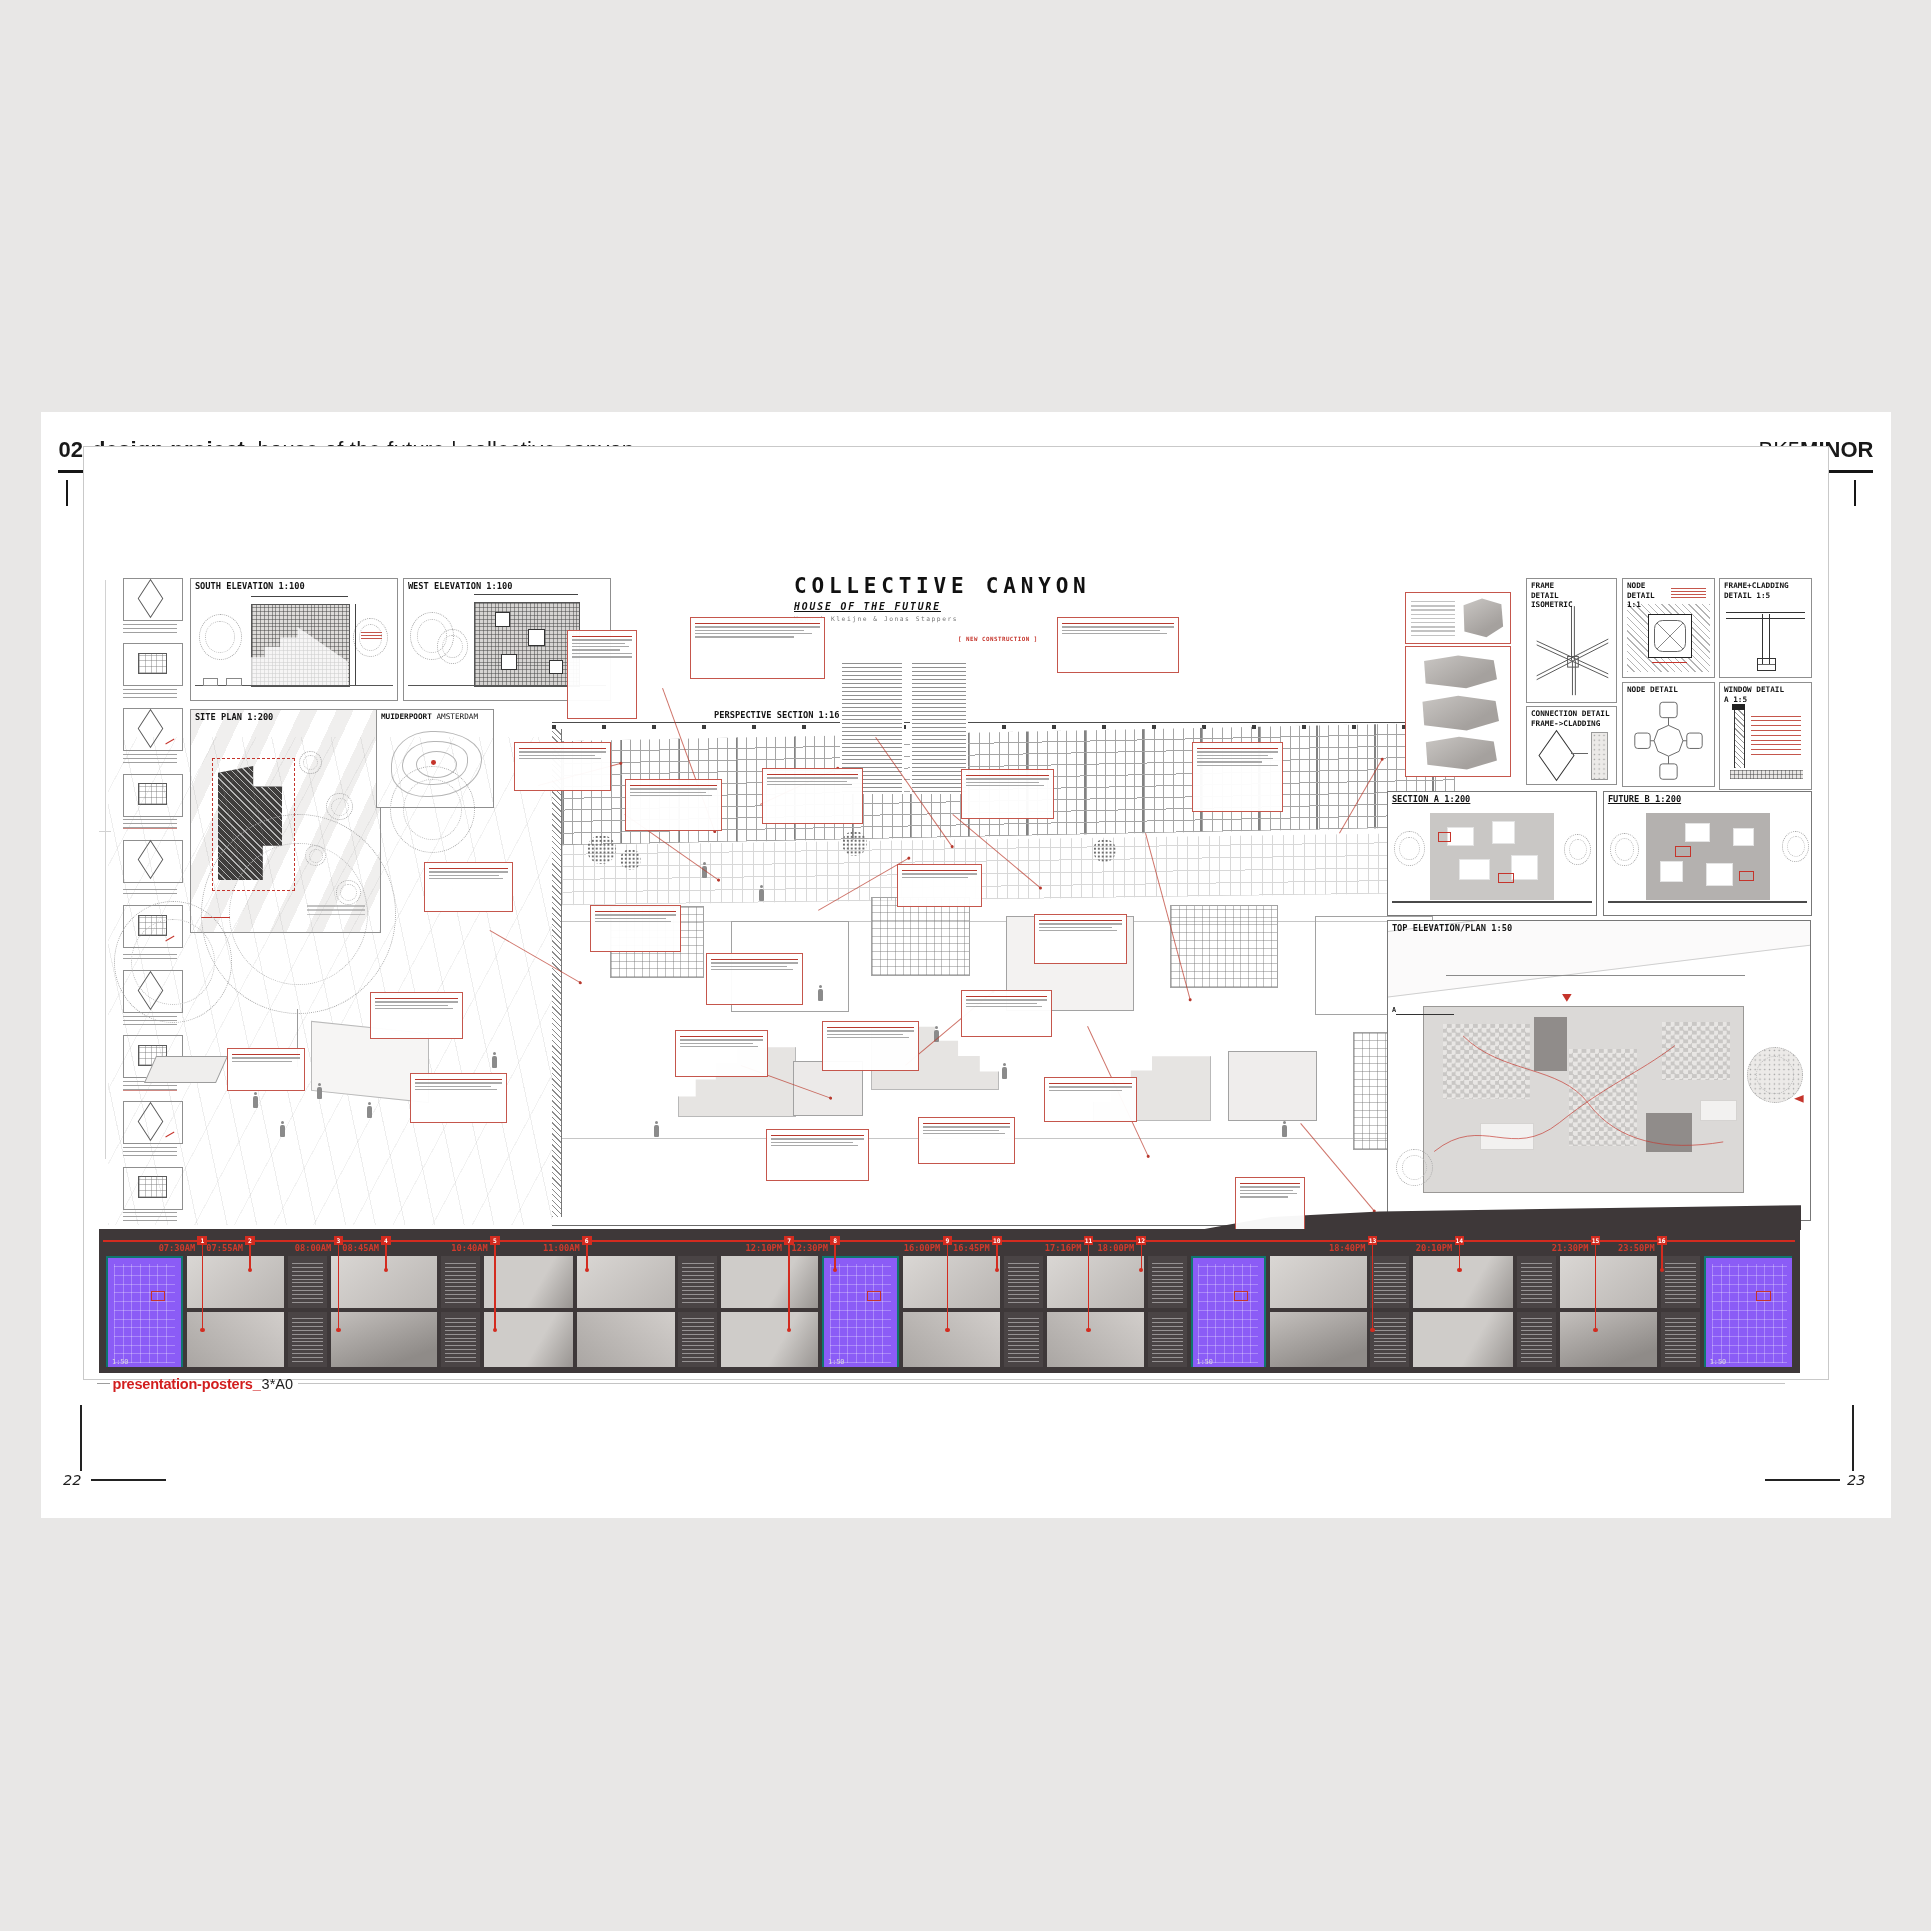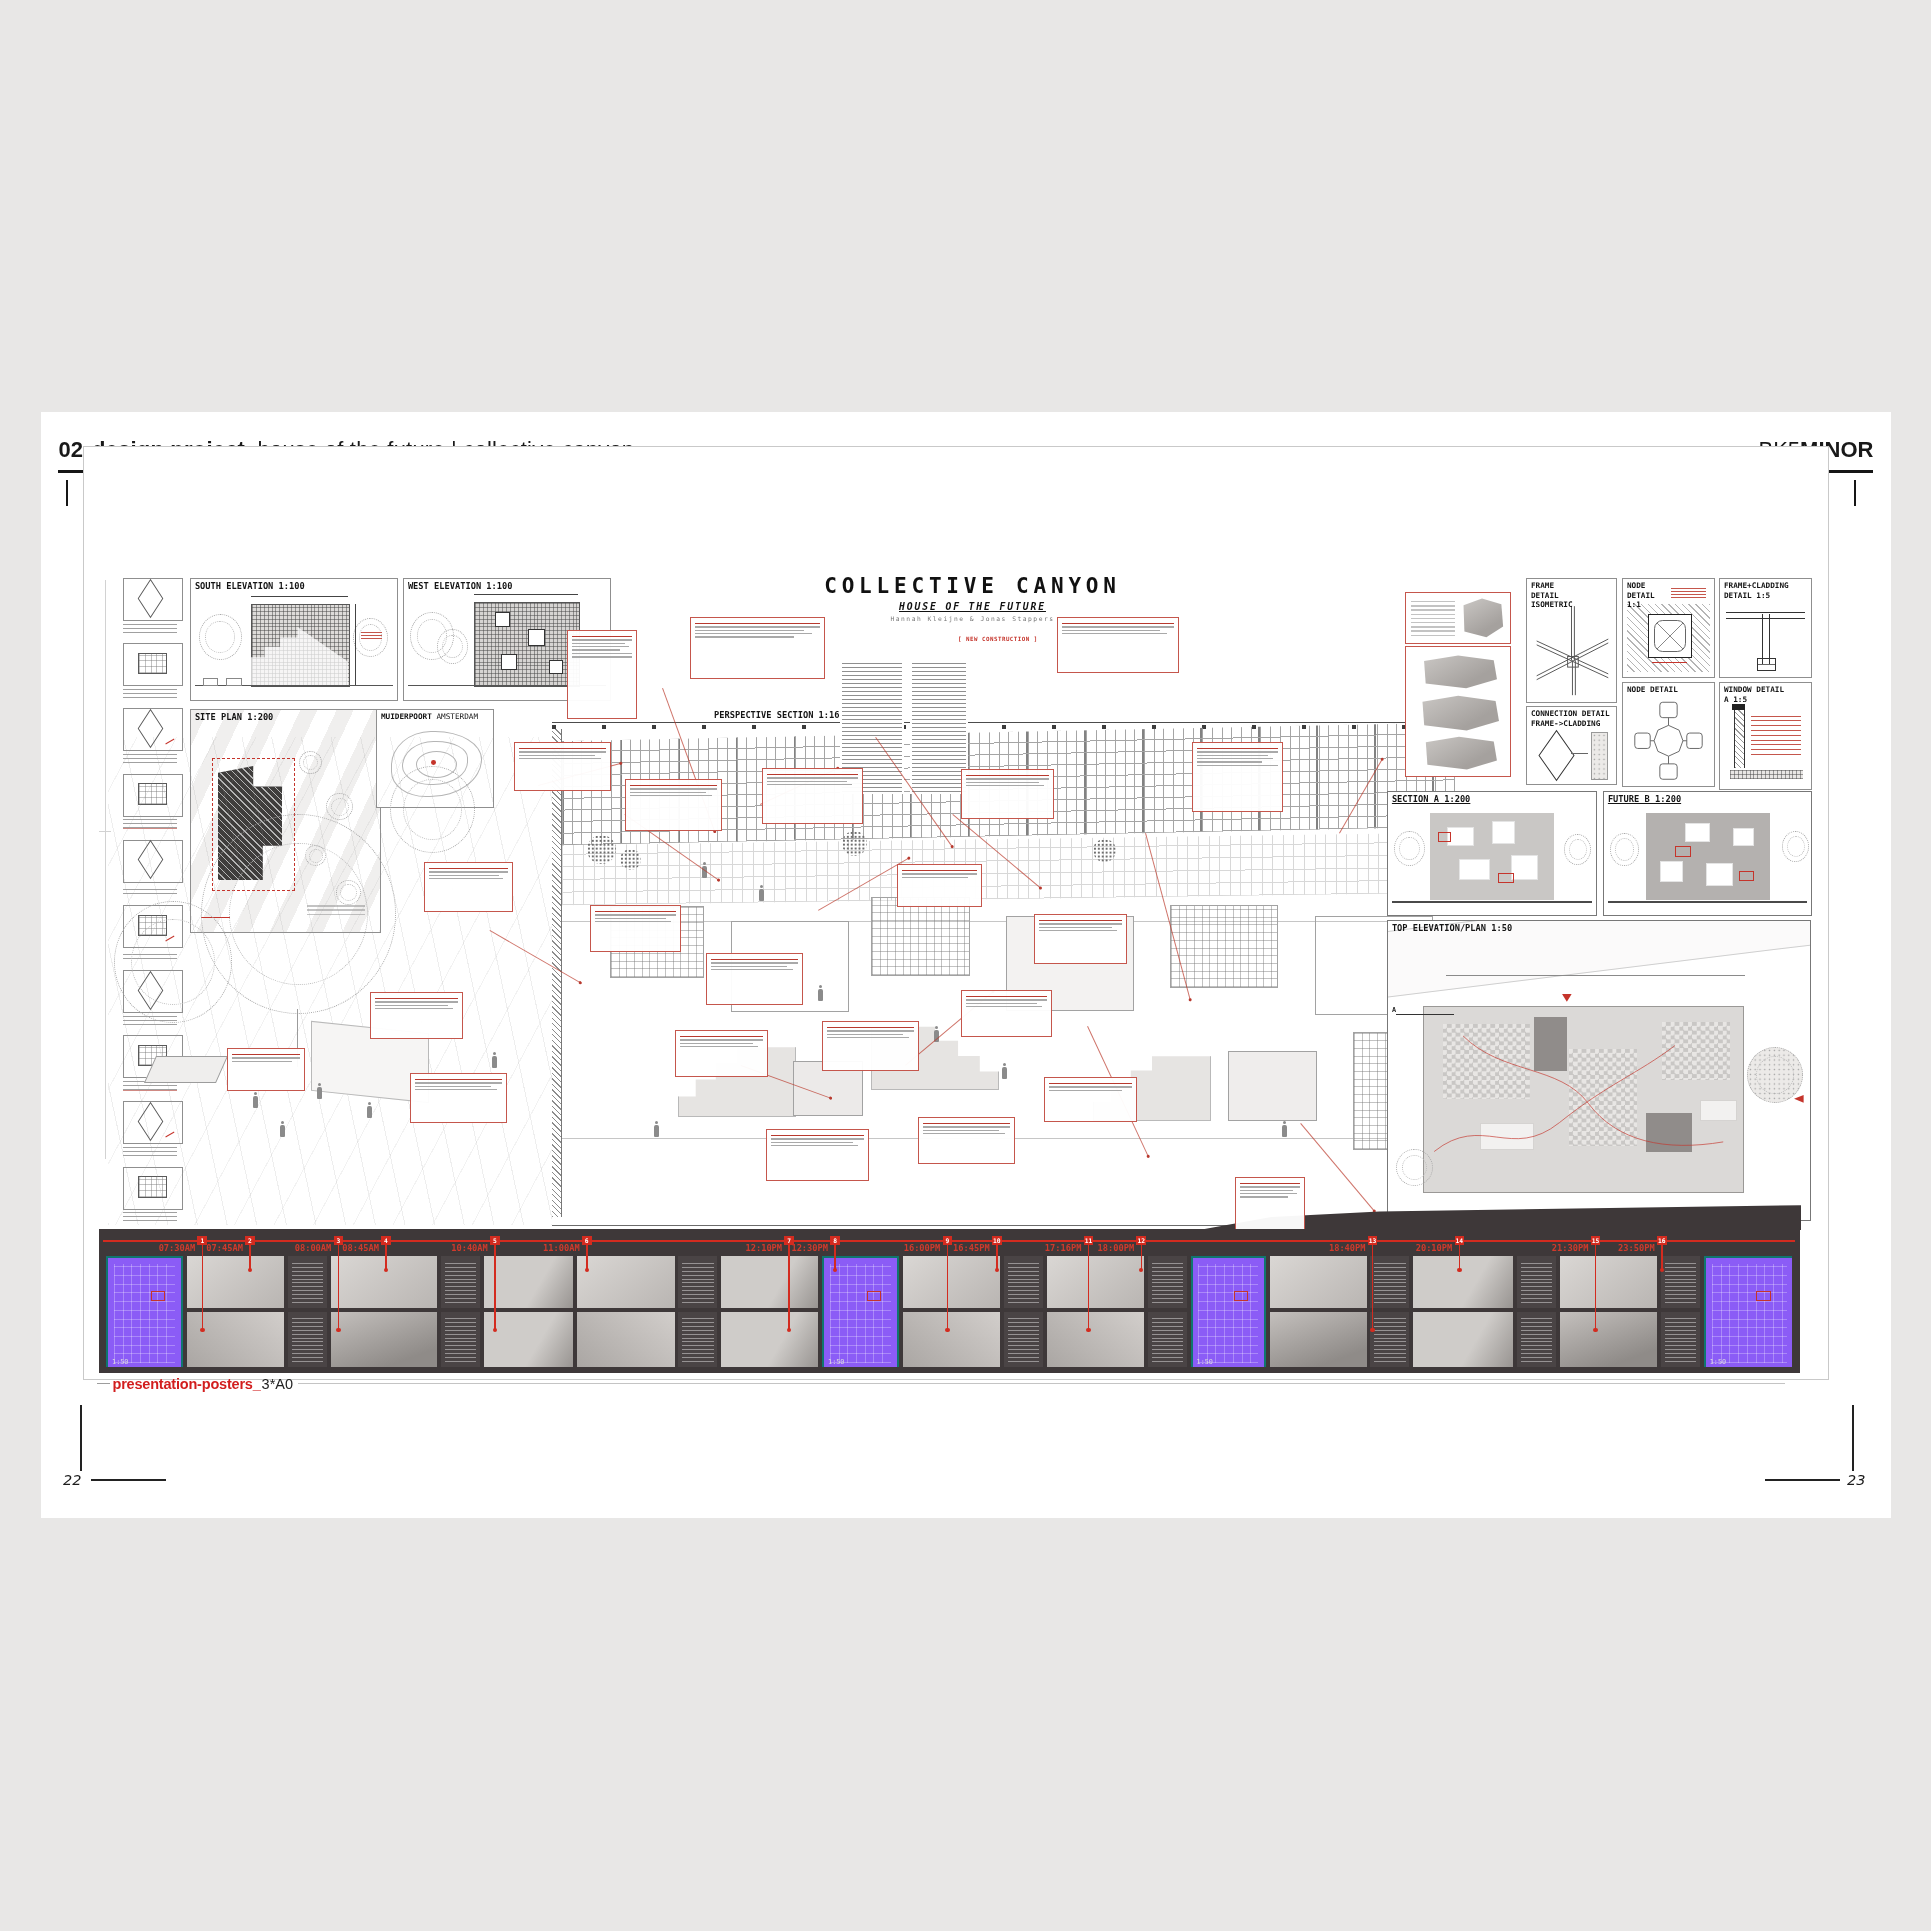--- a/index.html
+++ b/index.html
@@ -9,21 +9,21 @@
   
   .hdr{position:absolute;left:17.4px;top:25px;width:1815px;display:flex;justify-content:space-between;align-items:baseline;color:#191919}
   .hdr .hl{font-size:22px;letter-spacing:0.2px}
   .hdr .hl b{font-weight:bold}
   .hdr .hl .num{font-weight:bold;margin-right:8.7px}
   .hdr .hr{font-size:22px}
   .hrule{position:absolute;left:17.4px;top:58px;width:1815px;height:2.9px;background:#161616}
   .vtick{position:absolute;width:1.9px;background:#161616}
   
   .poster{position:absolute;left:42px;top:34px;width:1744px;height:932px;border:1px solid #c9c9c9;background:#fff;overflow:hidden}
-  .ptitle{position:absolute;left:710px;top:127px;width:357px;text-align:center;font-family:"DejaVu Sans Mono",monospace;color:#111}
+  .ptitle{position:absolute;left:710px;top:127px;width:357px;text-align:left;font-family:"DejaVu Sans Mono",monospace;color:#111}
   .ptitle .t1{font-size:21px;font-weight:bold;letter-spacing:4.8px;white-space:nowrap}
   .ptitle .t2{font-size:9.7px;font-weight:bold;font-style:italic;letter-spacing:1.9px;text-decoration:underline;margin-top:2.9px}
   .ptitle .t3{font-size:6.3px;letter-spacing:1.5px;color:#777;margin-top:2.9px}
   .tagred{position:absolute;font:bold 5.8px "DejaVu Sans Mono",monospace;color:#c5342b;letter-spacing:0.5px}
   .panel{position:absolute;border:1px solid #8f8f8f;background:#fff;overflow:hidden}
   .pl{position:absolute;top:1.9px;left:3.9px;font:bold 8.7px/1.25 "DejaVu Sans Mono",monospace;color:#141414;z-index:3}
   .pl.sm{font-size:7.7px}
   .pl .lt{font-weight:normal}
   .guide{position:absolute;background:#d2d2d2}
   
@@ -575,21 +575,21 @@
 
     <div class="wedge"></div>
     <div class="strip">
       <div class="redbar"></div>
       <div id="timeline" class="abs" style="inset:0">
           <div class="mk-time" style="left: calc(6.1% - 77px);">07:30AM</div>
           <div class="mk" style="left: 6.1%;">
             <span>1</span>
             <i style="height:85px"></i>
           </div>
-          <div class="mk-time" style="left: calc(8.9% - 77px);">07:45AM</div>
+          <div class="mk-time" style="left: calc(8.9% - 77px);">07:55AM</div>
           <div class="mk" style="left: 8.9%;">
             <span>2</span>
             <i style="height:25px"></i>
           </div>
           <div class="mk-time" style="left: calc(14.1% - 77px);">08:00AM</div>
           <div class="mk" style="left: 14.1%;">
             <span>3</span>
             <i style="height:85px"></i>
           </div>
           <div class="mk-time" style="left: calc(16.9% - 77px);">08:45AM</div>

